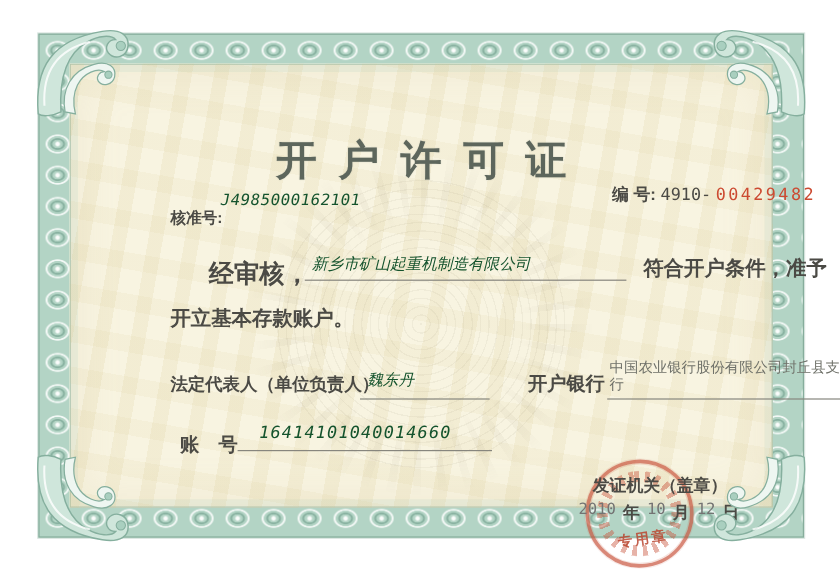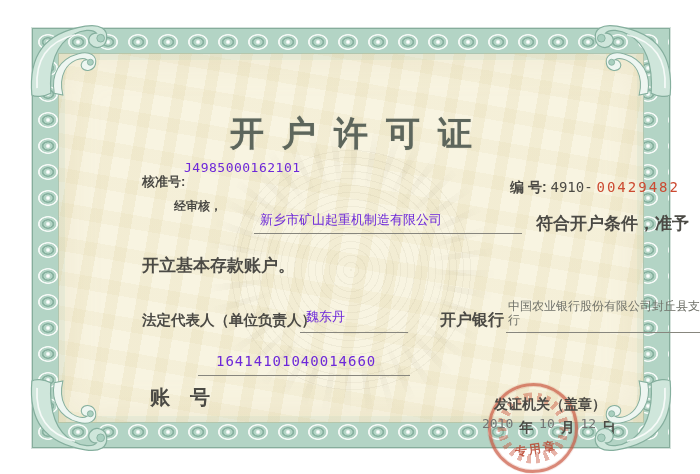--- a/index.html
+++ b/index.html
@@ -44,44 +44,44 @@
   .corner.bl{left:-8px;bottom:-8px;transform:scaleY(-1);}
   .corner.br{right:-8px;bottom:-8px;transform:scale(-1,-1);}
 
   
   .txt{position:absolute;color:#4b4a45;z-index:2;white-space:nowrap;}
   .title{left:0;right:0;top:58px;text-align:center;margin:0;z-index:2;position:absolute;
     font-family:"DejaVu Serif","Liberation Serif",serif;font-size:34px;font-weight:700;
     color:#5d665c;letter-spacing:18px;padding-left:18px;text-shadow:0 0 1px rgba(93,102,92,.4);}
   .label{font-weight:600;}
   .mono{font-family:"DejaVu Sans Mono","Liberation Mono",monospace;}
-  .filled{color:#6d28d9;}
+  .filled{color:#14532d;font-style:italic;}
   .red{color:#cc4a31;}
   .rule{position:absolute;height:1px;background:#87867e;z-index:2;}
 
   .approval-label{left:84px;top:120px;font-size:13px;}
   .approval-value{left:126px;top:107px;font-size:13px;letter-spacing:.5px;}
-  .serial-line{left:452px;top:126px;font-size:14px;}
+  .serial-line{left:452px;top:101px;font-size:14px;}
   .serial-line .mono{font-size:14px;}
   .serial-num{letter-spacing:2px;font-size:15px;}
 
-  .l-shenhe{left:116px;top:145px;font-size:12px;font-family:Liberation Serif, serif;}
+  .l-shenhe{left:116px;top:161px;font-size:21px;font-family:Liberation Serif, serif;}
   .company{left:202px;top:158px;font-size:13px;}
   .u-company{left:196px;top:180px;width:268px;}
   .l-fuhe{left:478px;top:159px;font-size:17px;}
   .l-line2{left:84px;top:201px;font-size:17px;}
 
   .l-rep{left:84px;top:258px;font-size:14.5px;}
   .v-rep{left:248px;top:255px;font-size:13px;}
   .u-rep{left:242px;top:279px;width:108px;}
   .l-bank{left:382px;top:257px;font-size:16px;}
   .v-bank{left:450px;top:246px;width:198px;font-size:12px;line-height:14px;white-space:normal;z-index:2;position:absolute;color:#6f7169;}
   .u-bank{left:448px;top:279px;width:198px;}
 
-  .l-acct{left:92px;top:308px;font-size:20px;margin-top:23px;}
+  .l-acct{left:92px;top:308px;font-size:16px;}
   .v-acct{left:158px;top:300px;font-size:14px;letter-spacing:1px;}
   .u-acct{left:140px;top:322px;width:212px;}
 
   .l-issuer{left:436px;top:343px;font-size:14px;}
   .date-line{left:422px;top:366px;font-size:14px;}
   .date-line .num{position:relative;top:-4px;font-size:13px;color:#737373;margin:0 2px;}
 
   
   .seal{position:absolute;left:430px;top:330px;width:84px;height:84px;border-radius:50%;
     border:3px solid rgba(201,86,62,.7);z-index:1;transform:rotate(-8deg);

